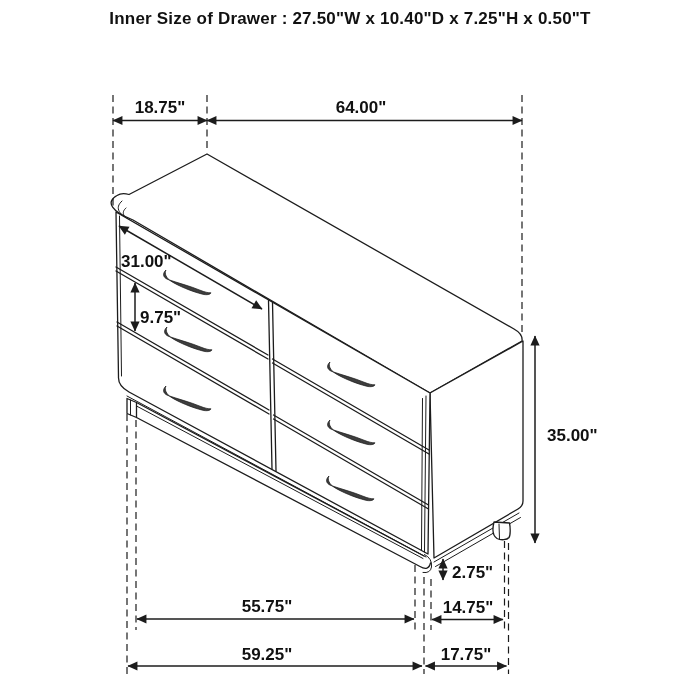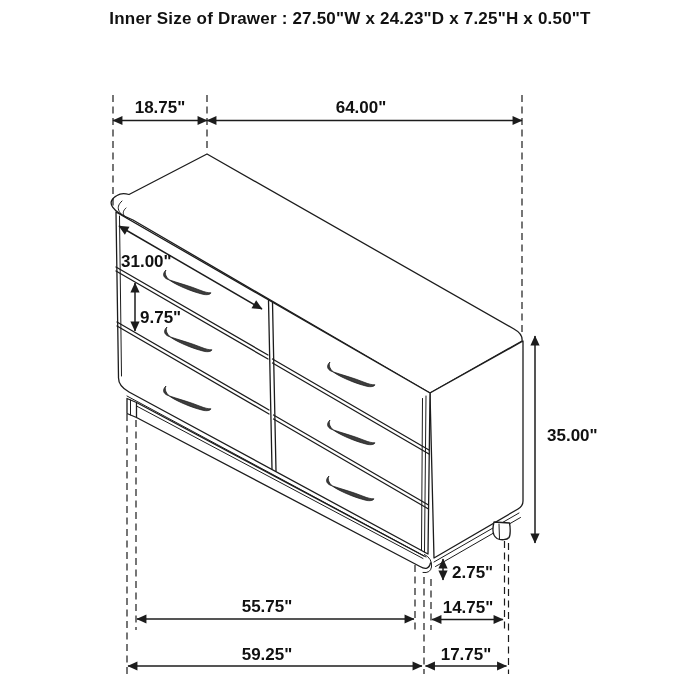--- a/index.html
+++ b/index.html
@@ -12,21 +12,21 @@
   .fw{fill:#ffffff;stroke:#1c1c1c;stroke-width:1.3;stroke-linejoin:round;}
   .thin{fill:none;stroke:#1c1c1c;stroke-width:1;stroke-linecap:round;}
   .dash{fill:none;stroke:#1c1c1c;stroke-width:1.2;stroke-dasharray:7 4.5;}
   .dim{fill:none;stroke:#1c1c1c;stroke-width:1.5;}
   .lbl{font-family:"Liberation Sans",sans-serif;font-weight:bold;font-size:17px;fill:#111;}
 </style>
 </head>
 <body>
 
 <div class="stage">
-  <div class="title">Inner Size of Drawer : 27.50"W x 24.23"D x 7.25"H x 0.50"T</div>
+  <div class="title">Inner Size of Drawer : 27.50"W x 10.40"D x 7.25"H x 0.50"T</div>
 
   <svg width="700" height="700" viewBox="0 0 700 700">
     <defs>
       <marker id="ah" viewBox="0 0 10 10" refX="9.5" refY="5" markerWidth="8.5" markerHeight="7" orient="auto-start-reverse">
         <path d="M0.5,0.6 L10,5 L0.5,9.4 Z" fill="#1c1c1c"></path>
       </marker>
       <path id="hdl" d="M-21,-12 C-24.5,-9 -24.5,-4.5 -19,-2.5 C-9,1 3,4 13,8.2
                         C17.5,10 21.5,11 24,10.8 C23.5,12.6 19.5,13.2 15.5,12.2
                         C4.5,9.4 -8,4.2 -16,-0.8 C-20.5,-3.6 -23,-8.6 -21,-12 Z" fill="#3e3e3e" stroke="#161616" stroke-width="0.7"></path>
     </defs>

